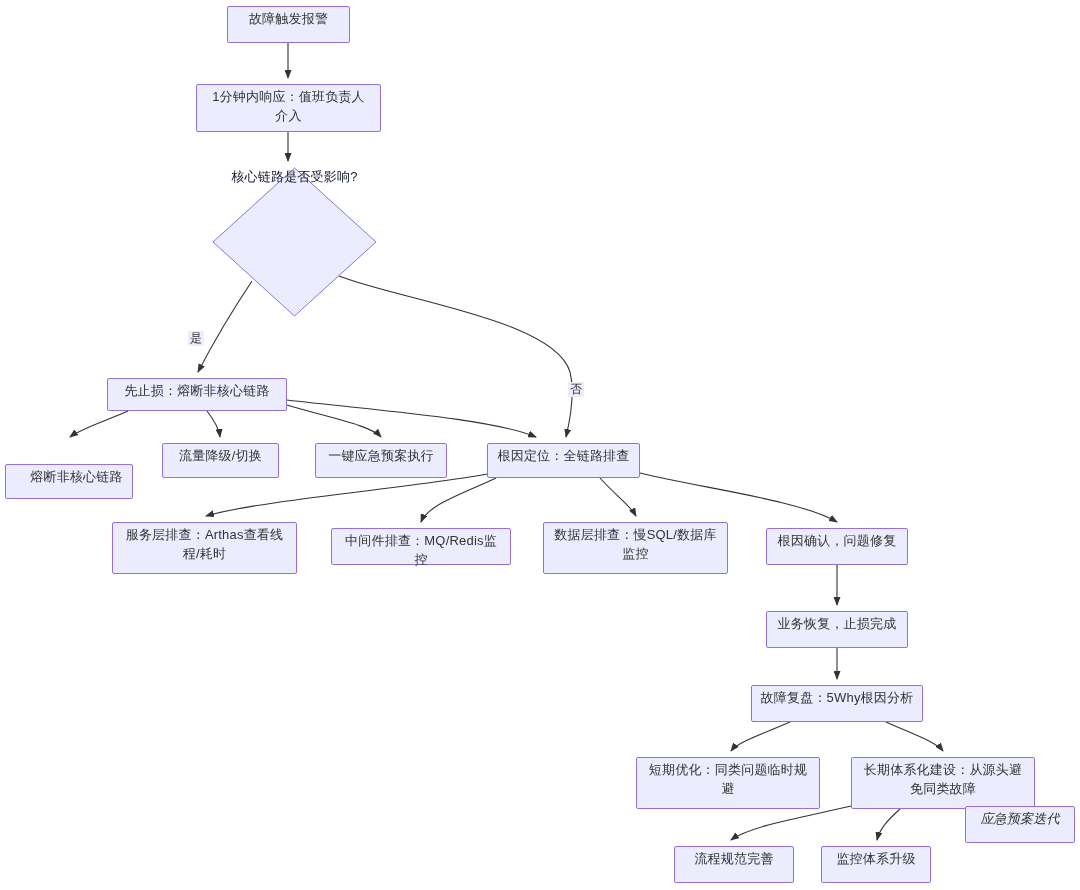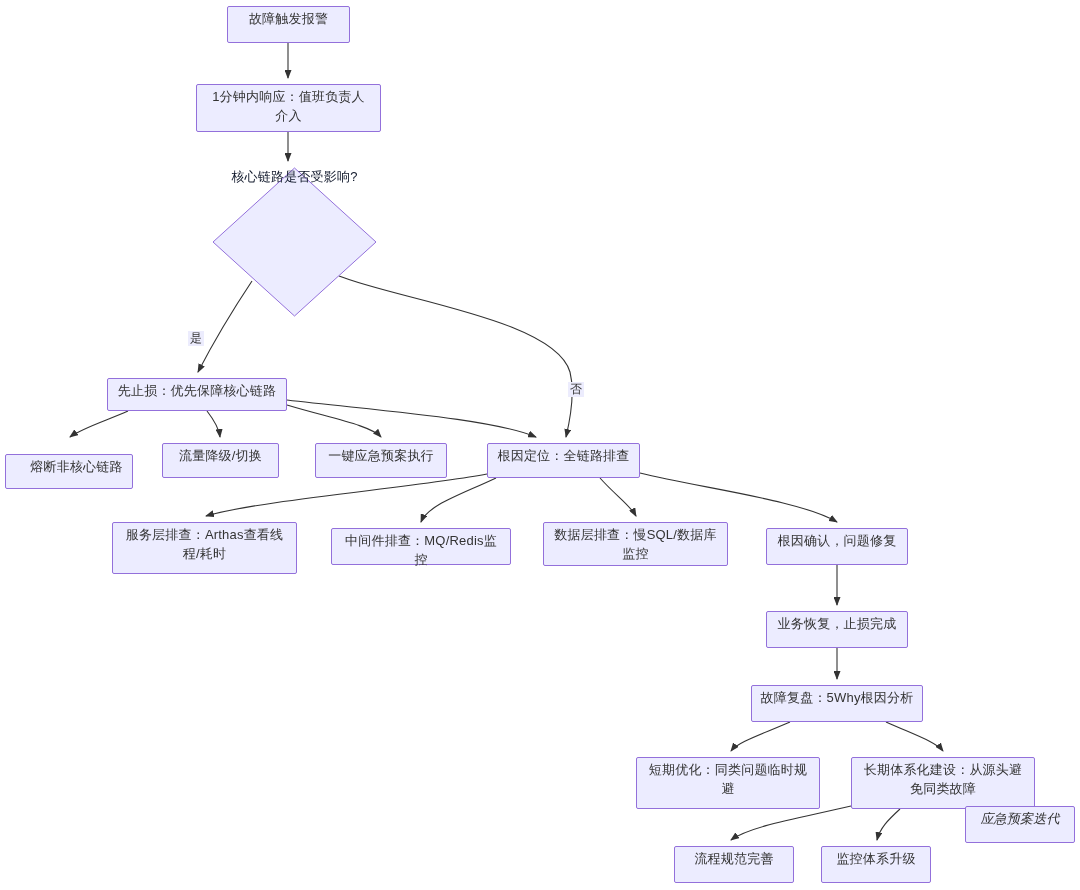--- a/index.html
+++ b/index.html
@@ -109,29 +109,29 @@
         <path d="M985,809 C1000,820 1014,828 1019,840" fill="none" stroke="#333333" stroke-width="1.1" marker-end="url(#arrowhead)"></path>
       </g>
   </svg>
   <div id="node-layer">
       <div class="node" style="left: 227px; top: 6px; width: 123px; height: 37px;"><span>故障触发报警</span></div>
       <div class="node" style="left: 196px; top: 84px; width: 185px; height: 48px;"><span>1分钟内响应：值班负责人
 介入</span></div>
       <div class="node decision" style="left: 212px; top: 167px; width: 165px; height: 150px;"><svg class="diamond-shape" viewBox="0 0 165 150">
           <polygon points="82.5,1 164,75 82.5,149 1,75" fill="#ececff" stroke="#9370db" stroke-width="1"></polygon>
         </svg><span class="diamond-label">核心链路是否受影响?</span></div>
-      <div class="node" style="left: 107px; top: 378px; width: 180px; height: 33px;"><span>先止损：优先保障核心链路</span></div>
-      <div class="node" style="left: 5px; top: 454px; width: 128px; height: 35px; padding-left: 23px;"><span>熔断非核心链路</span></div>
+      <div class="node" style="left: 107px; top: 378px; width: 180px; height: 33px;"><span>先止损：熔断非核心链路</span></div>
+      <div class="node" style="left: 5px; top: 464px; width: 128px; height: 35px; padding-left: 23px;"><span>熔断非核心链路</span></div>
       <div class="node" style="left: 162px; top: 443px; width: 117px; height: 35px;"><span>流量降级/切换</span></div>
       <div class="node" style="left: 315px; top: 443px; width: 132px; height: 35px;"><span>一键应急预案执行</span></div>
       <div class="node" style="left: 487px; top: 443px; width: 153px; height: 35px;"><span>根因定位：全链路排查</span></div>
       <div class="node" style="left: 112px; top: 522px; width: 185px; height: 52px;"><span>服务层排查：Arthas查看线
 程/耗时</span></div>
       <div class="node" style="left: 331px; top: 528px; width: 180px; height: 37px;"><span>中间件排查：MQ/Redis监控</span></div>
-      <div class="node" style="left: 543px; top: 522px; width: 185px; height: 44px;"><span>数据层排查：慢SQL/数据库
+      <div class="node" style="left: 543px; top: 522px; width: 185px; height: 52px;"><span>数据层排查：慢SQL/数据库
 监控</span></div>
       <div class="node" style="left: 766px; top: 528px; width: 142px; height: 37px;"><span>根因确认，问题修复</span></div>
       <div class="node" style="left: 766px; top: 611px; width: 142px; height: 37px;"><span>业务恢复，止损完成</span></div>
       <div class="node" style="left: 751px; top: 685px; width: 172px; height: 37px;"><span>故障复盘：5Why根因分析</span></div>
       <div class="node" style="left: 636px; top: 757px; width: 184px; height: 52px;"><span>短期优化：同类问题临时规
 避</span></div>
       <div class="node" style="left: 851px; top: 757px; width: 184px; height: 52px;"><span>长期体系化建设：从源头避
 免同类故障</span></div>
       <div class="node" style="left: 674px; top: 846px; width: 120px; height: 37px;"><span>流程规范完善</span></div>
       <div class="node" style="left: 821px; top: 846px; width: 110px; height: 37px;"><span>监控体系升级</span></div>

